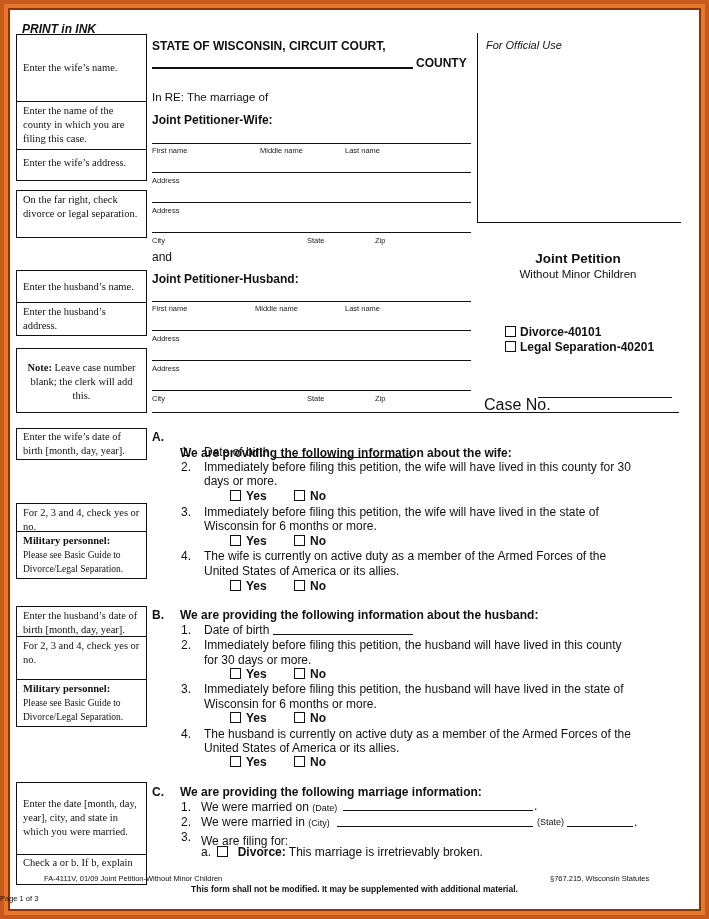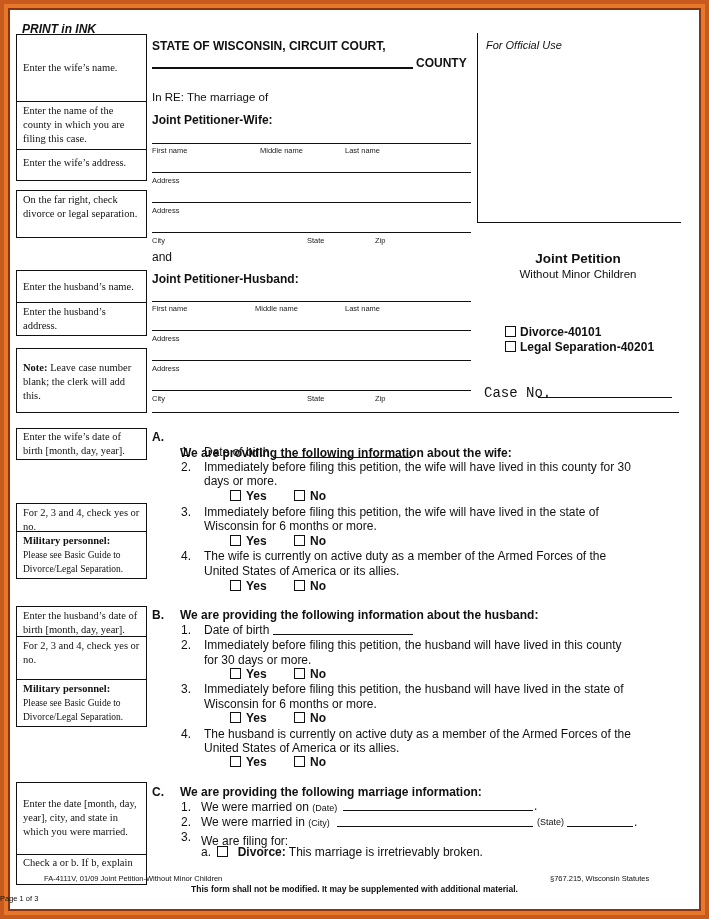--- a/index.html
+++ b/index.html
@@ -54,21 +54,21 @@
   .jp-title { left: 478px; top: 251px; width: 200px; text-align: center; font-size: 13.5px; font-weight: bold; }
   .jp-sub { left: 478px; top: 268px; width: 200px; text-align: center; font-size: 11.5px; }
 
   .chk {
     display: inline-block; width: 11px; height: 11px; border: 1px solid #111;
     vertical-align: -1px; background: #fff;
   }
   .chk-row { position: absolute; font-size: 12px; font-weight: bold; white-space: nowrap; }
   .chk-row .chk { margin-right: 4px; }
 
-  .case-no { left: 484px; top: 385px; font-size: 14px; font-family: Liberation Mono, monospace; }
+  .case-no { left: 484px; top: 396px; font-size: 16px; }
 
   .sec-letter { position: absolute; left: 152px; font-size: 12px; font-weight: bold; }
   .sec-head { position: absolute; left: 180px; font-size: 12px; font-weight: bold; white-space: nowrap; }
   .item { position: absolute; font-size: 12px; white-space: nowrap; }
   .num { position: absolute; left: 181px; font-size: 12px; }
   .yn { position: absolute; left: 230px; font-size: 12px; font-weight: bold; white-space: nowrap; }
   .yn .opt { display: inline-block; width: 64px; }
   .yn .chk { margin-right: 5px; }
 
   .footer-left { left: 44px; top: 874px; font-size: 7.5px; }
@@ -91,21 +91,21 @@
   <div class="cell" style="height:28px; padding-top:6px;">Enter the wife’s address.</div>
 </div>
 
 <div class="ibox" style="top:190px; height:48px;">On the far right, check divorce or legal separation.</div>
 
 <div class="ibox" style="top:270px; padding:0 6px;">
   <div class="cell" style="height:32px; padding-top:9px;">Enter the husband’s name.</div>
   <div class="cell" style="height:32px;">Enter the husband’s address.</div>
 </div>
 
-<div class="ibox" style="top:348px; height:65px; padding-top:12px;">
+<div class="ibox" style="top:348px; height:65px; padding-top:12px;text-align:center;">
   <b>Note:</b><span> Leave case number blank; the clerk will add this.</span>
 </div>
 
 <div class="ibox" style="top:428px; height:32px; padding-top:1px;">Enter the wife’s date of birth [month, day, year].</div>
 
 <div class="ibox" style="top:503px; padding:0 6px;">
   <div class="cell" style="height:28px;">For 2, 3 and 4, check yes or no.</div>
   <div class="cell" style="height:46px;">
     <b>Military personnel:</b><br>
     <span class="small">Please see Basic Guide to Divorce/Legal Separation.</span>

